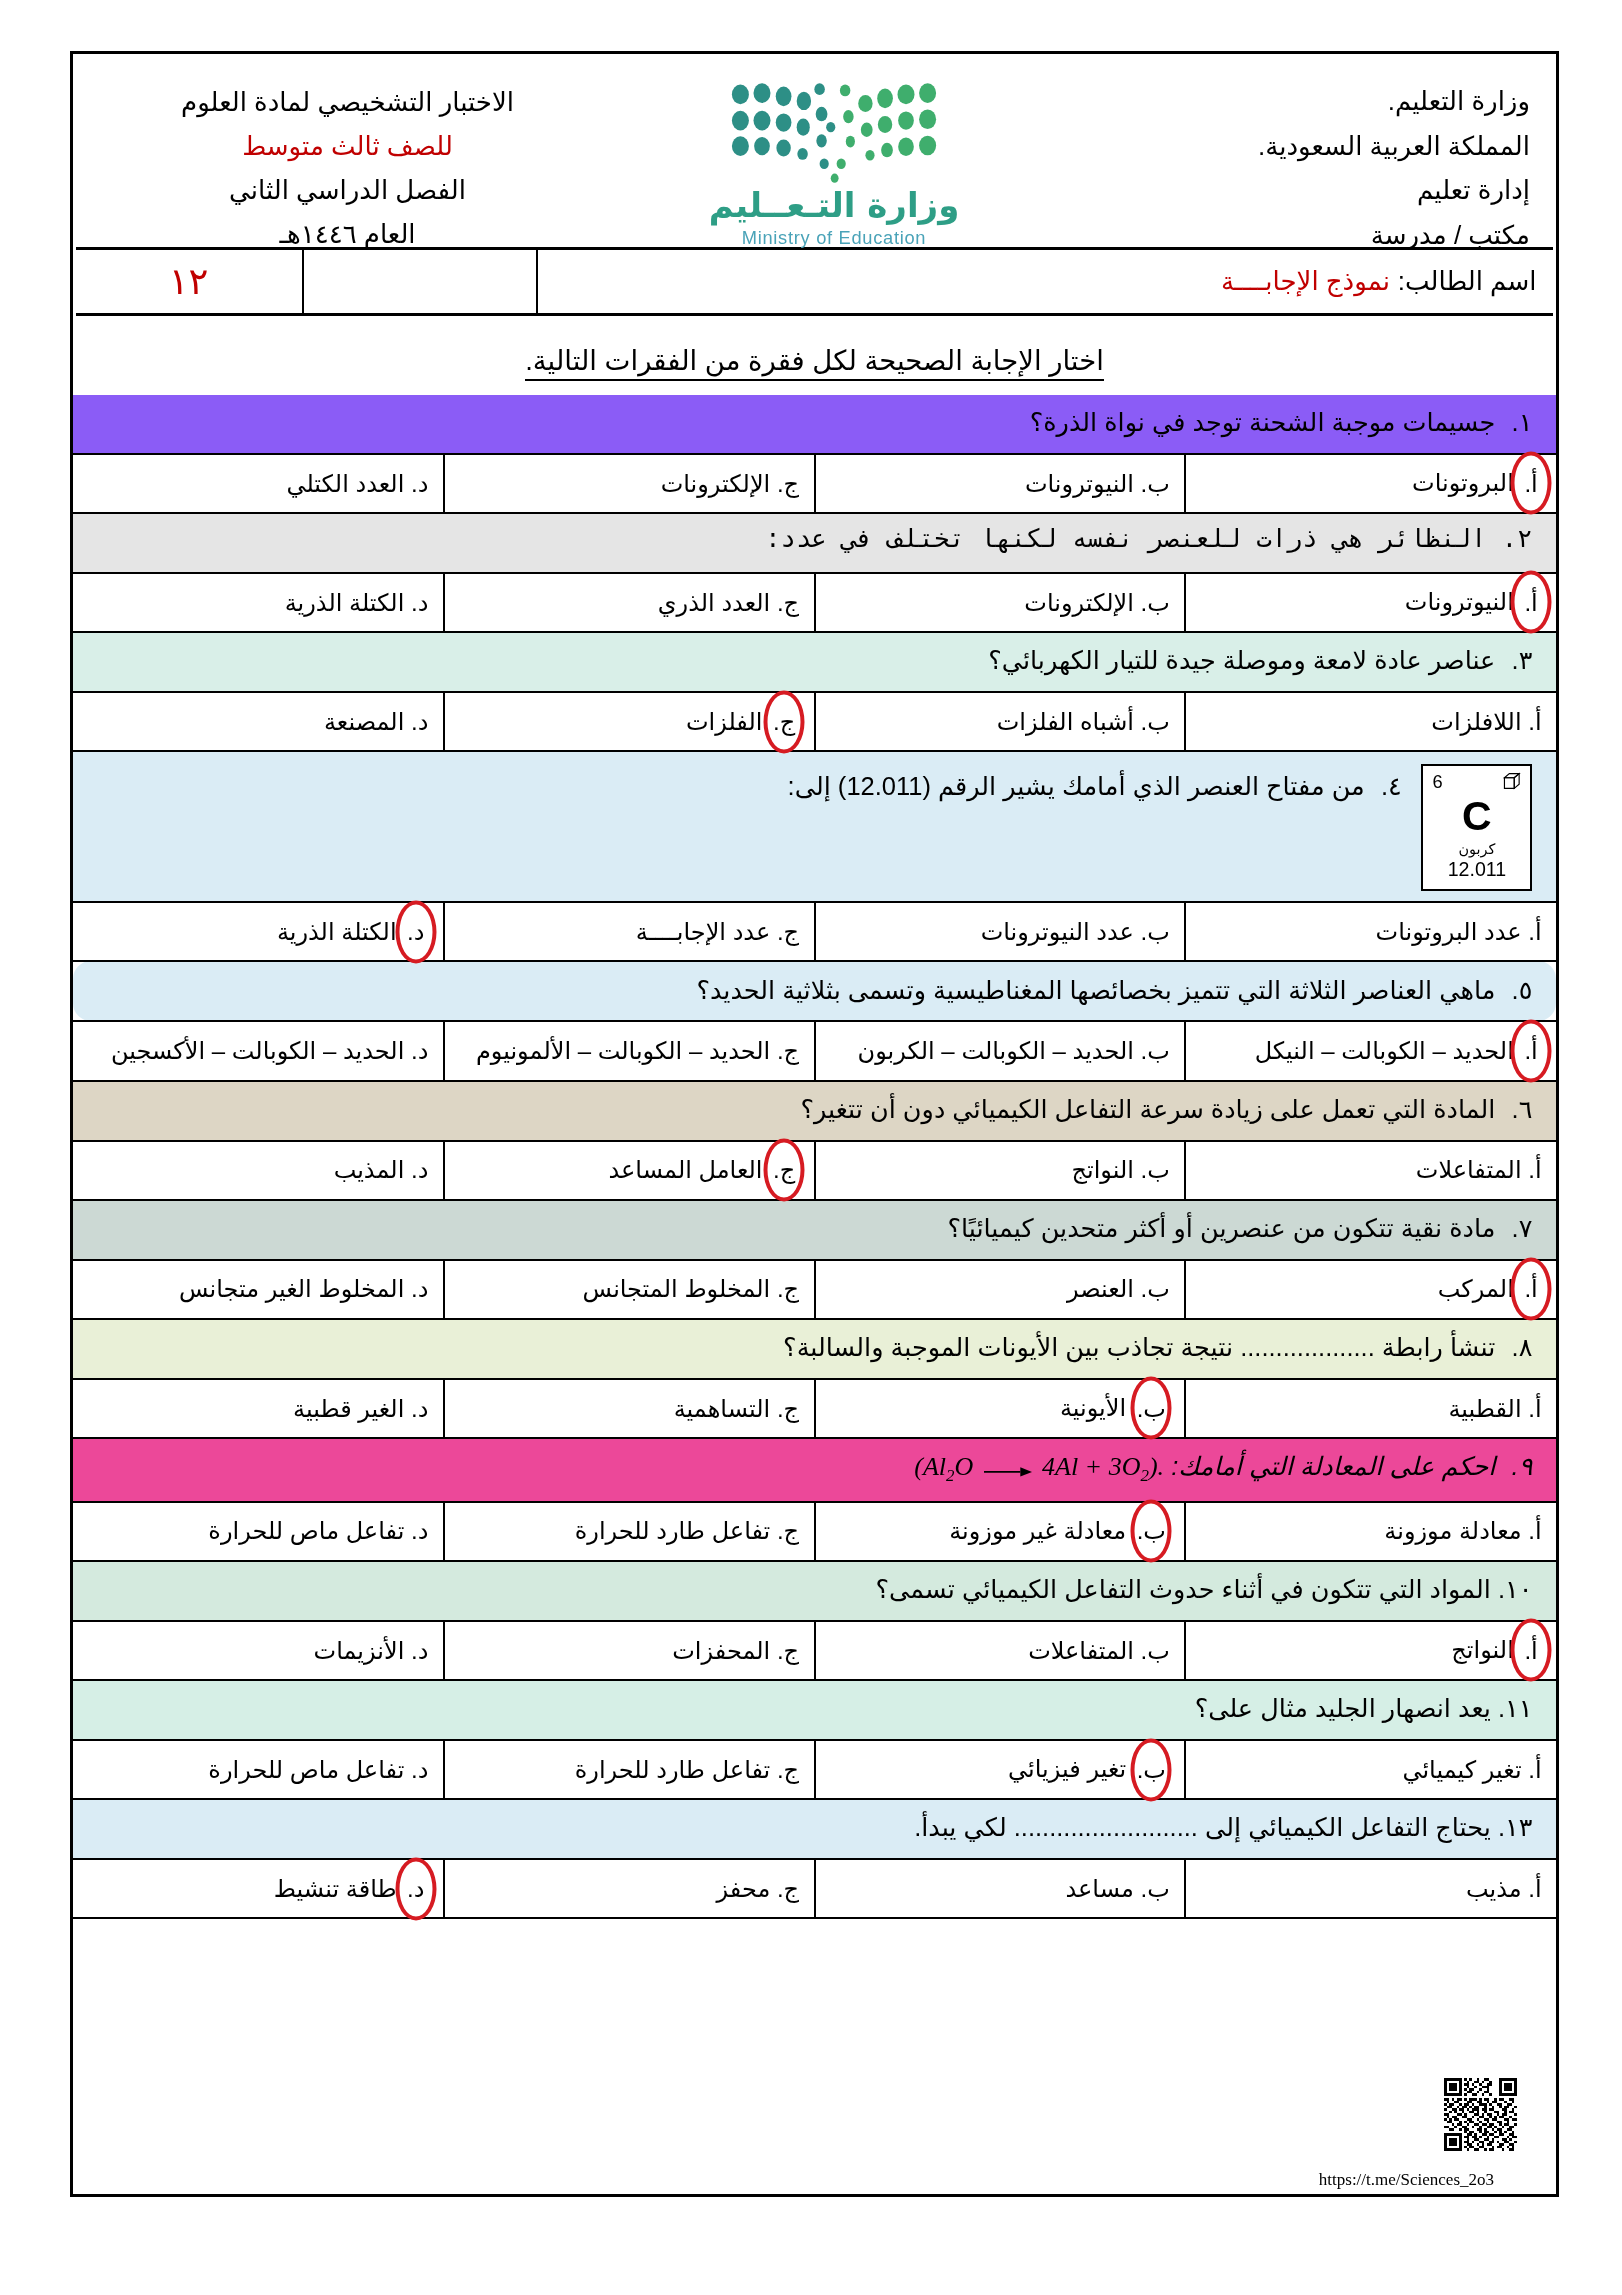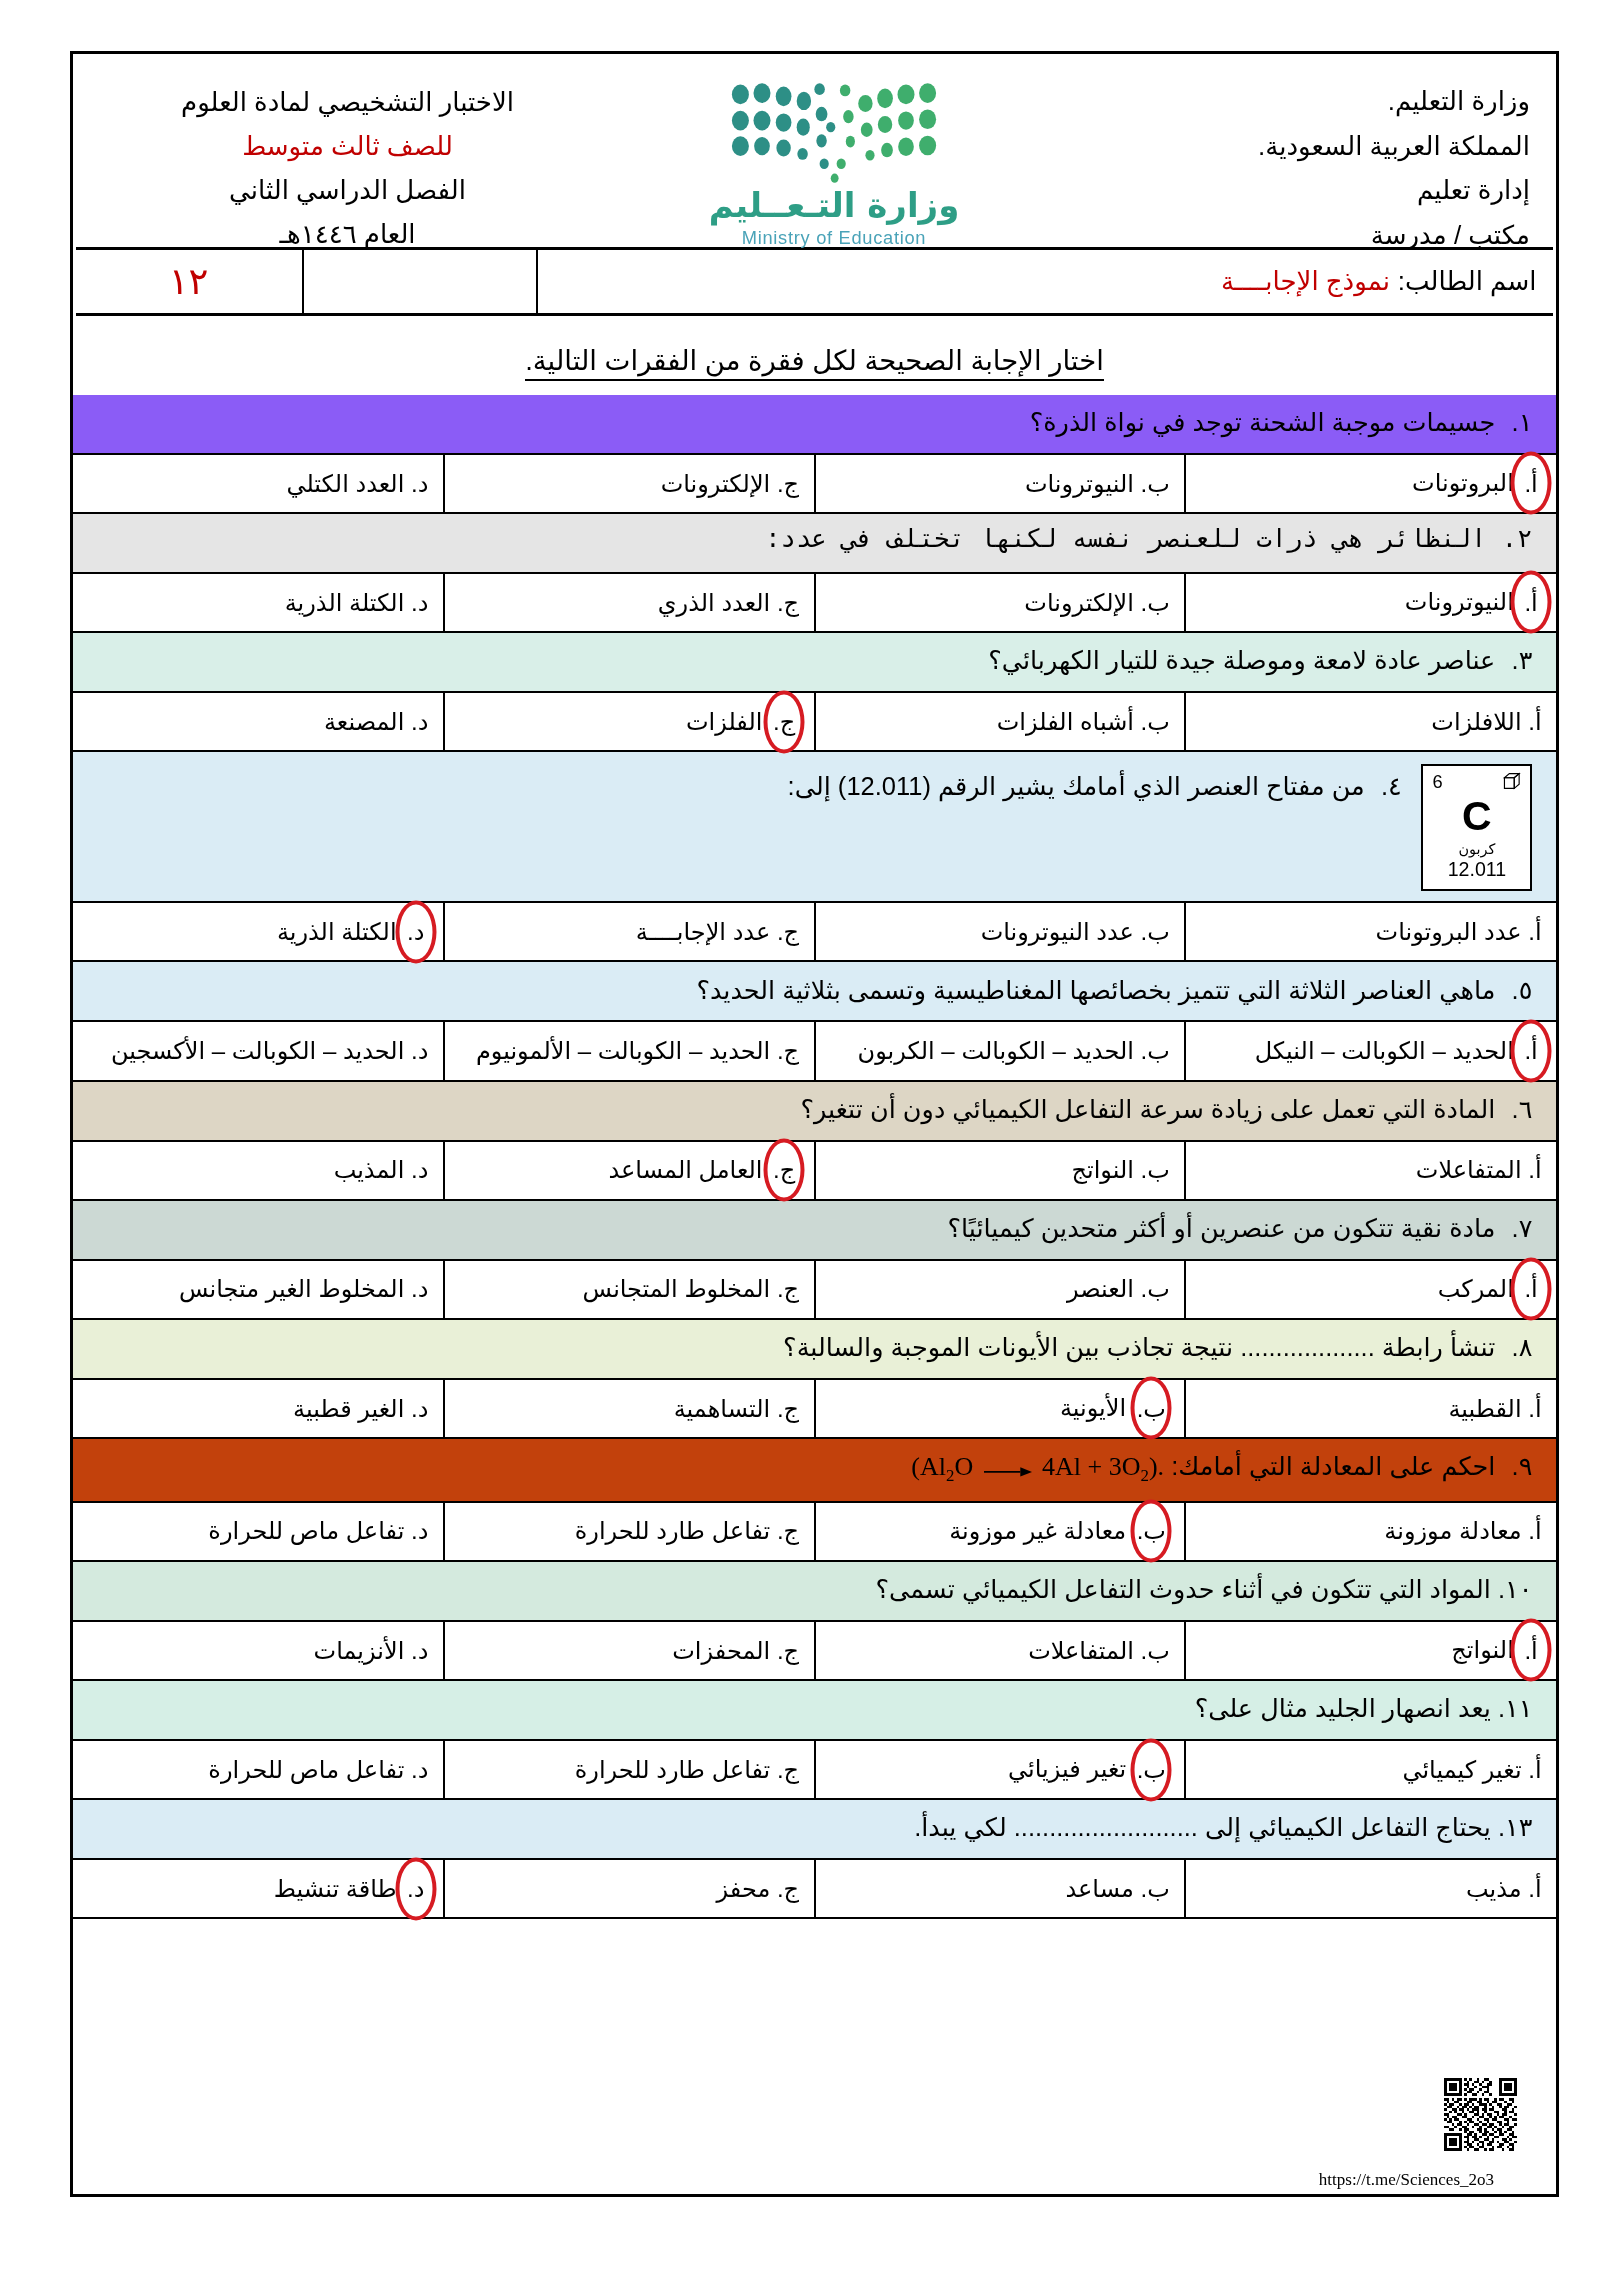--- a/index.html
+++ b/index.html
@@ -321,21 +321,21 @@
               </div>
             </td>
           </tr>
           <tr class="opt-row">
             <td><span class="opt-lbl ">أ.</span> <span>عدد البروتونات</span></td>
             <td><span class="opt-lbl ">ب.</span> <span>عدد النيوترونات</span></td>
             <td><span class="opt-lbl ">ج.</span> <span>عدد الإجابــــة</span></td>
             <td><span class="opt-lbl circled">د.</span> <span>الكتلة الذرية</span></td>
           </tr>
           <tr>
-            <td colspan="4" class="stem-cell" style="background: rgb(218, 236, 245);">
+            <td colspan="4" class="stem-cell" style="background: rgb(218, 236, 245); border-radius: 18px;">
               <div class="q-stem"><span class="qnum">٥.</span> ماهي العناصر الثلاثة التي تتميز بخصائصها المغناطيسية وتسمى بثلاثية الحديد؟</div>
             </td>
           </tr>
           <tr class="opt-row">
             <td><span class="opt-lbl circled">أ.</span> <span>الحديد – الكوبالت – النيكل</span></td>
             <td><span class="opt-lbl ">ب.</span> <span>الحديد – الكوبالت – الكربون</span></td>
             <td><span class="opt-lbl ">ج.</span> <span>الحديد – الكوبالت – الألمونيوم</span></td>
             <td><span class="opt-lbl ">د.</span> <span>الحديد – الكوبالت – الأكسجين</span></td>
           </tr>
           <tr>
@@ -365,21 +365,21 @@
               <div class="q-stem"><span class="qnum">٨.</span> تنشأ رابطة ................... نتيجة تجاذب بين الأيونات الموجبة والسالبة؟</div>
             </td>
           </tr>
           <tr class="opt-row">
             <td><span class="opt-lbl ">أ.</span> <span>القطبية</span></td>
             <td><span class="opt-lbl circled">ب.</span> <span>الأيونية</span></td>
             <td><span class="opt-lbl ">ج.</span> <span>التساهمية</span></td>
             <td><span class="opt-lbl ">د.</span> <span>الغير قطبية</span></td>
           </tr>
           <tr>
-            <td colspan="4" class="stem-cell" style="background: #c2410c;">
+            <td colspan="4" class="stem-cell" style="background: #ec4899; font-style: italic;">
               <div class="q-stem"><span class="qnum">٩.</span> احكم على المعادلة التي أمامك: <span class="eq">(Al<sub>2</sub>O <span class="arrow"><svg width="48" height="11.8" viewBox="0 0 74 18">
                       <line x1="0" y1="9" x2="56" y2="9" stroke="#000" stroke-width="3"></line>
                       <polygon points="56,2 74,9 56,16" fill="#000"></polygon>
                     </svg></span> 4Al + 3O<sub>2</sub>).</span></div>
             </td>
           </tr>
           <tr class="opt-row">
             <td><span class="opt-lbl ">أ.</span> <span>معادلة موزونة</span></td>
             <td><span class="opt-lbl circled">ب.</span> <span>معادلة غير موزونة</span></td>
             <td><span class="opt-lbl ">ج.</span> <span>تفاعل طارد للحرارة</span></td>

